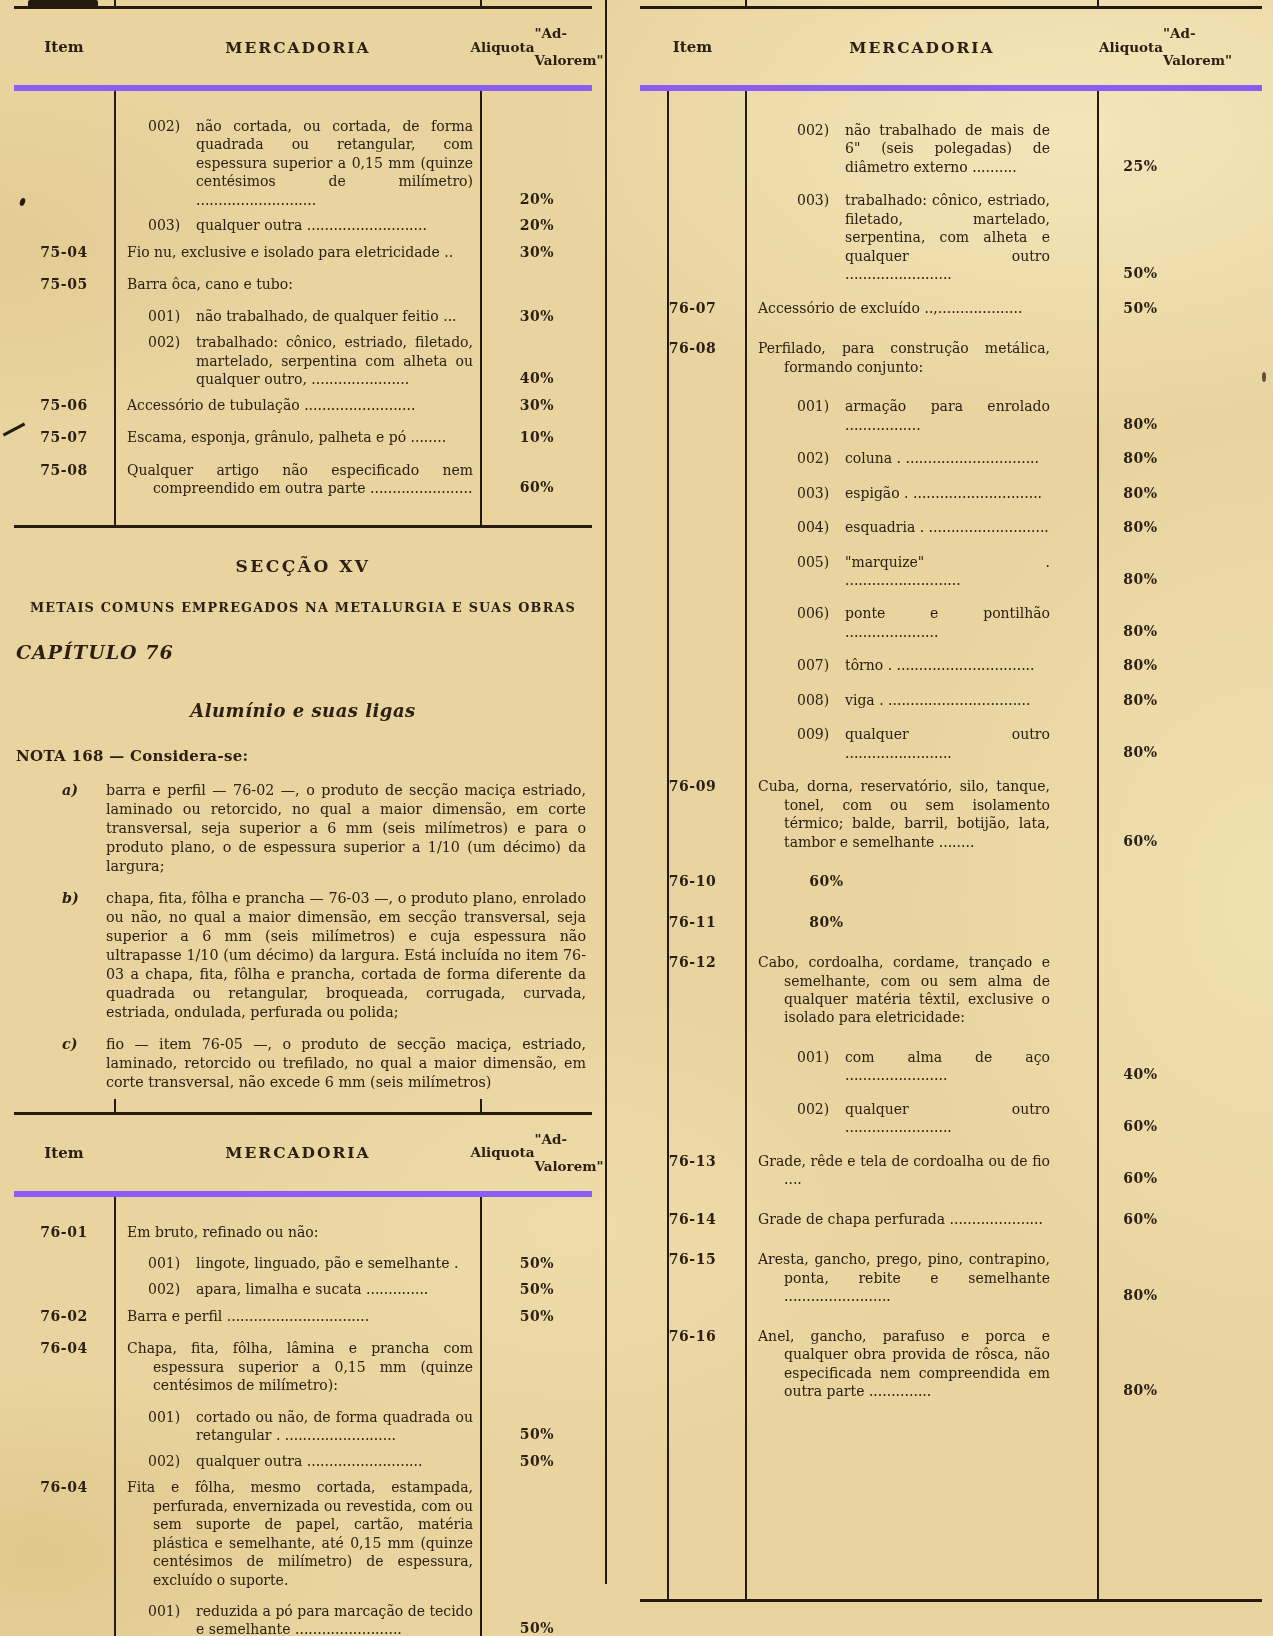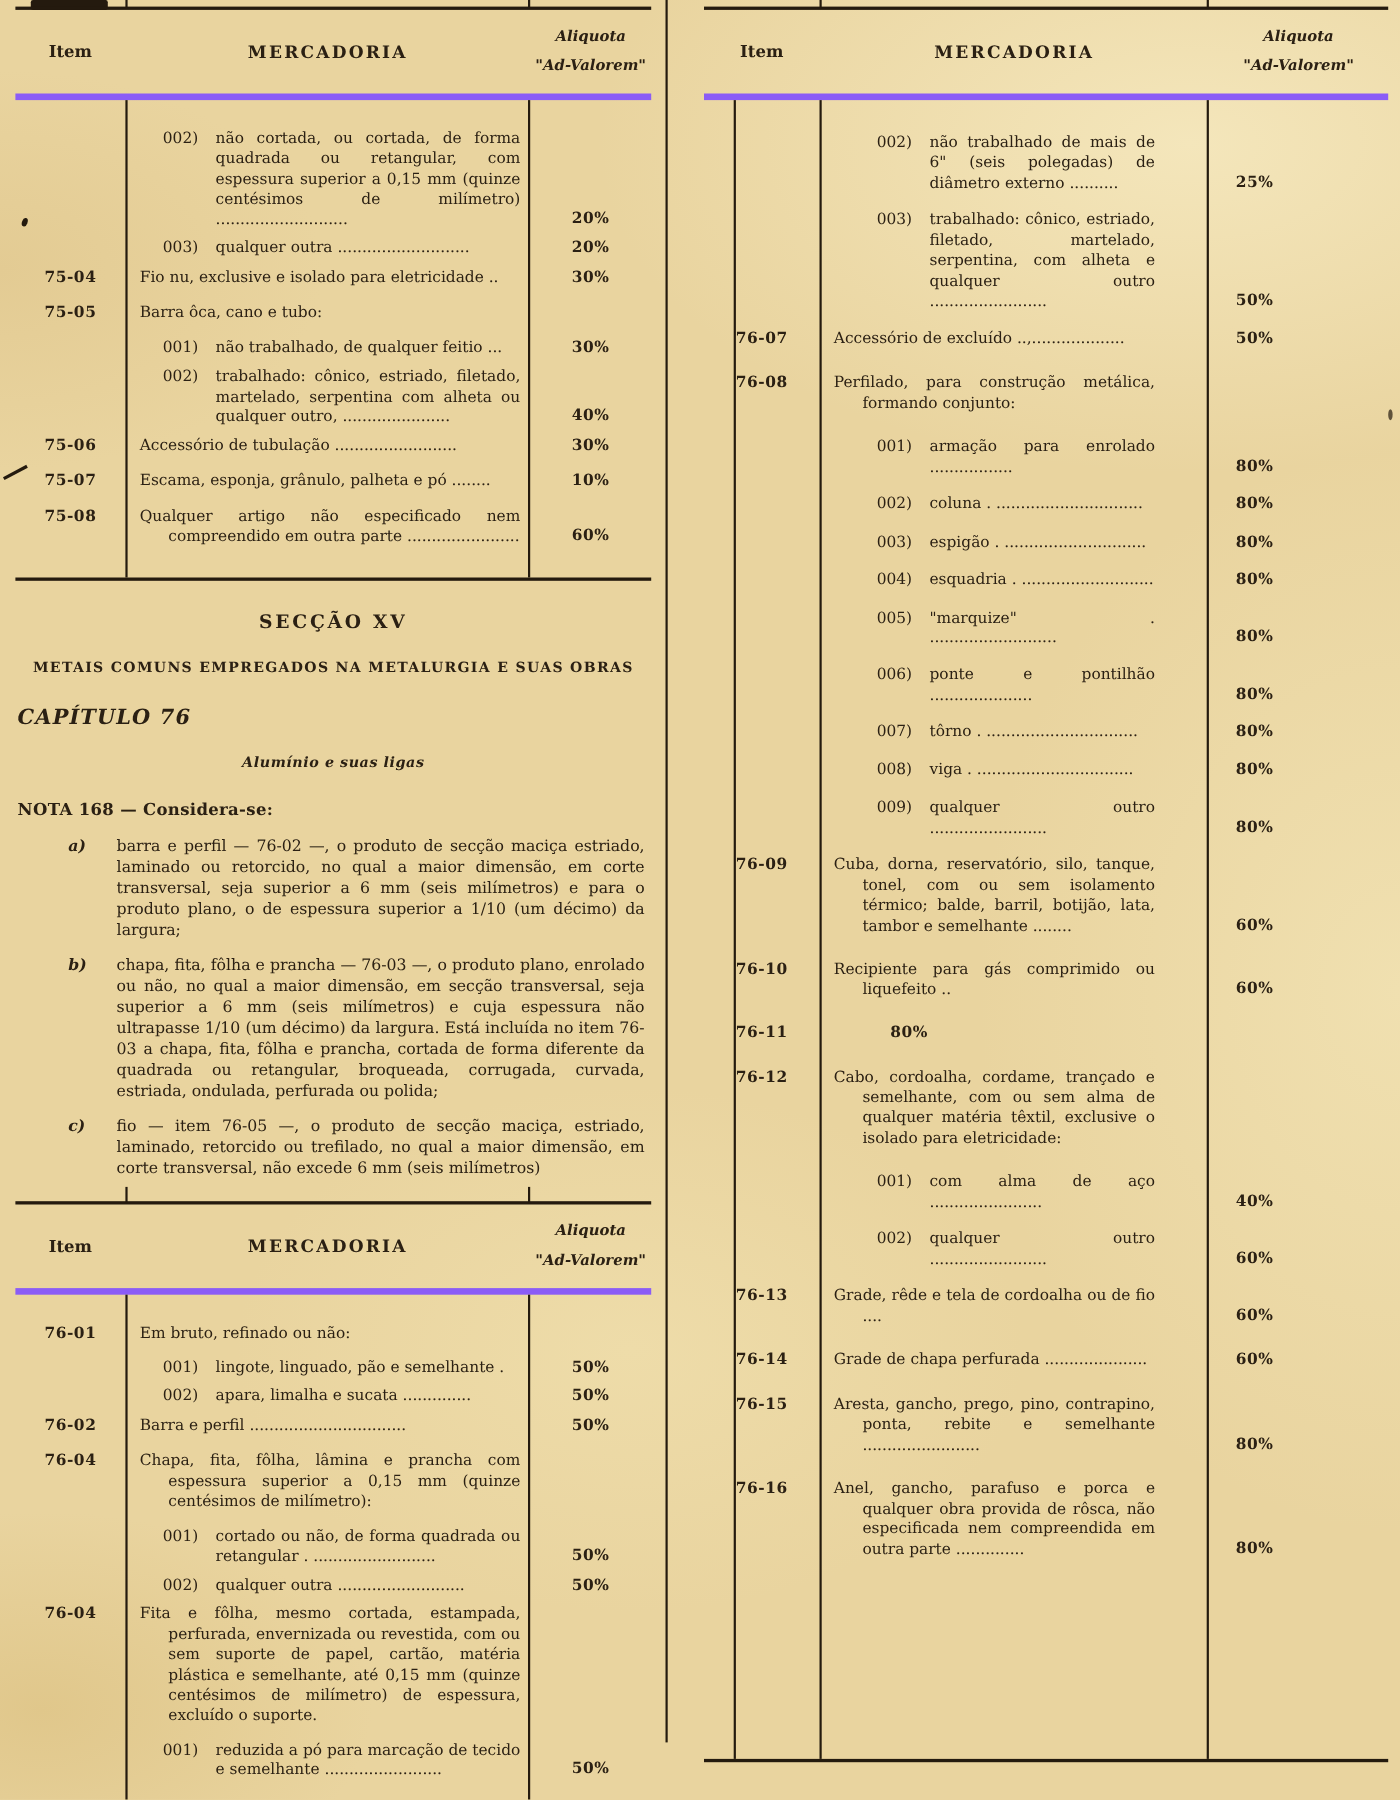--- a/index.html
+++ b/index.html
@@ -30,21 +30,21 @@
   .thead{
     position:relative;height:76px;display:flex;align-items:stretch;
     border-top:3px solid #241a0e;border-bottom:6px solid #8b5cf6;
     font-weight:bold;
   }
   .thead::before{content:"";position:absolute;left:var(--item-w);top:-16px;height:14px;width:2px;background:#241a0e;}
   .thead::after{content:"";position:absolute;right:var(--rate-w);top:-16px;height:14px;width:2px;background:#241a0e;}
   .th{display:flex;align-items:center;justify-content:center;}
   .th-item{width:var(--item-w);font-size:15px;}
   .th-merc{flex:1;letter-spacing:2px;font-size:15.5px;}
-  .th-rate{width:var(--rate-w);flex-direction:column;font-size:13.5px;line-height:2.0;font-style:italic;}
+  .th-rate{width:var(--rate-w);flex-direction:row;font-size:13.5px;line-height:2.0;}
 
   .tbody{position:relative;padding:26px 0 14px;}
   .tbody::before{content:"";position:absolute;left:var(--item-w);top:0;bottom:0;width:2px;background:#241a0e;}
   .tbody::after{content:"";position:absolute;right:var(--rate-w);top:0;bottom:0;width:2px;background:#241a0e;}
   .tall .tbody{min-height:1464px;padding-top:30px;}
   .tall .tbody .vline-outer{position:absolute;left:27px;top:0;bottom:0;width:2px;background:#241a0e;}
   .tfoot-rule{border-bottom:3px solid #241a0e;}
 
   .row{display:flex;margin-bottom:13px;font-size:14px;line-height:1.32;}
   .subrow{margin-bottom:7px;}
@@ -61,21 +61,21 @@
     width:var(--rate-w);flex:none;display:flex;align-items:flex-end;justify-content:center;
     font-weight:bold;letter-spacing:.5px;padding-bottom:1px;
   }
   .tall .c-rate{padding-right:40px;}
 
   
   .section{padding:0 2px;}
   .sec-title{text-align:center;margin-top:28px;font-weight:bold;font-size:17px;letter-spacing:2.5px;}
   .sec-sub{text-align:center;margin-top:24px;font-weight:bold;font-size:12.8px;letter-spacing:1.2px;}
   .sec-chap{text-align:left;margin-top:26px;font-weight:bold;font-style:italic;font-size:19px;letter-spacing:1px;}
-  .sec-alum{text-align:center;margin-top:23px;font-style:italic;font-weight:600;font-size:13px;letter-spacing:.5px;}
+  .sec-alum{text-align:center;margin-top:37px;font-style:italic;font-weight:600;font-size:18px;letter-spacing:.5px;}
   .nota-title{margin-top:26px;font-weight:bold;font-size:15px;letter-spacing:.3px;}
   .nota-list{margin-top:16px;padding-left:46px;padding-right:4px;}
   .nota-item{display:flex;margin-bottom:13px;font-size:14.3px;line-height:1.33;}
   .nota-label{flex:none;width:44px;font-weight:bold;font-style:italic;}
   .nota-text{flex:1;text-align:justify;}
 
   
   .artifact{position:absolute;background:#241a0e;}
   .a1{left:28px;top:0;width:70px;height:9px;border-radius:2px;}
   .a2{left:2px;top:428px;width:24px;height:3px;transform:rotate(-28deg);}
@@ -396,23 +396,20 @@
           </div>
           <div class="row">
             <div class="c-item">76-09</div>
             <div class="c-desc">
               <span class="desc-text">Cuba, dorna, reservatório, silo, tanque, tonel, com ou sem isolamento térmico; balde, barril, botijão, lata, tambor e semelhante ........</span>
             </div>
             <div class="c-rate">60%</div>
           </div>
           <div class="row">
             <div class="c-item">76-10</div>
-            <div class="c-desc">
-              <span class="desc-text">Recipiente para gás comprimido ou liquefeito ..</span>
-            </div>
             <div class="c-rate">60%</div>
           </div>
           <div class="row">
             <div class="c-item">76-11</div>
             <div class="c-rate">80%</div>
           </div>
           <div class="row">
             <div class="c-item">76-12</div>
             <div class="c-desc">
               <span class="desc-text">Cabo, cordoalha, cordame, trançado e semelhante, com ou sem alma de qualquer matéria têxtil, exclusive o isolado para eletricidade:</span>

